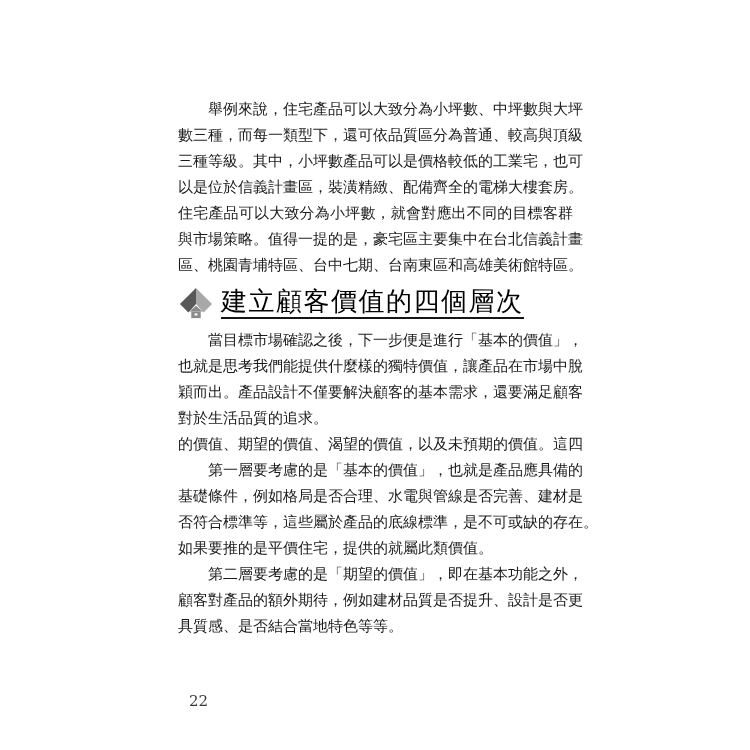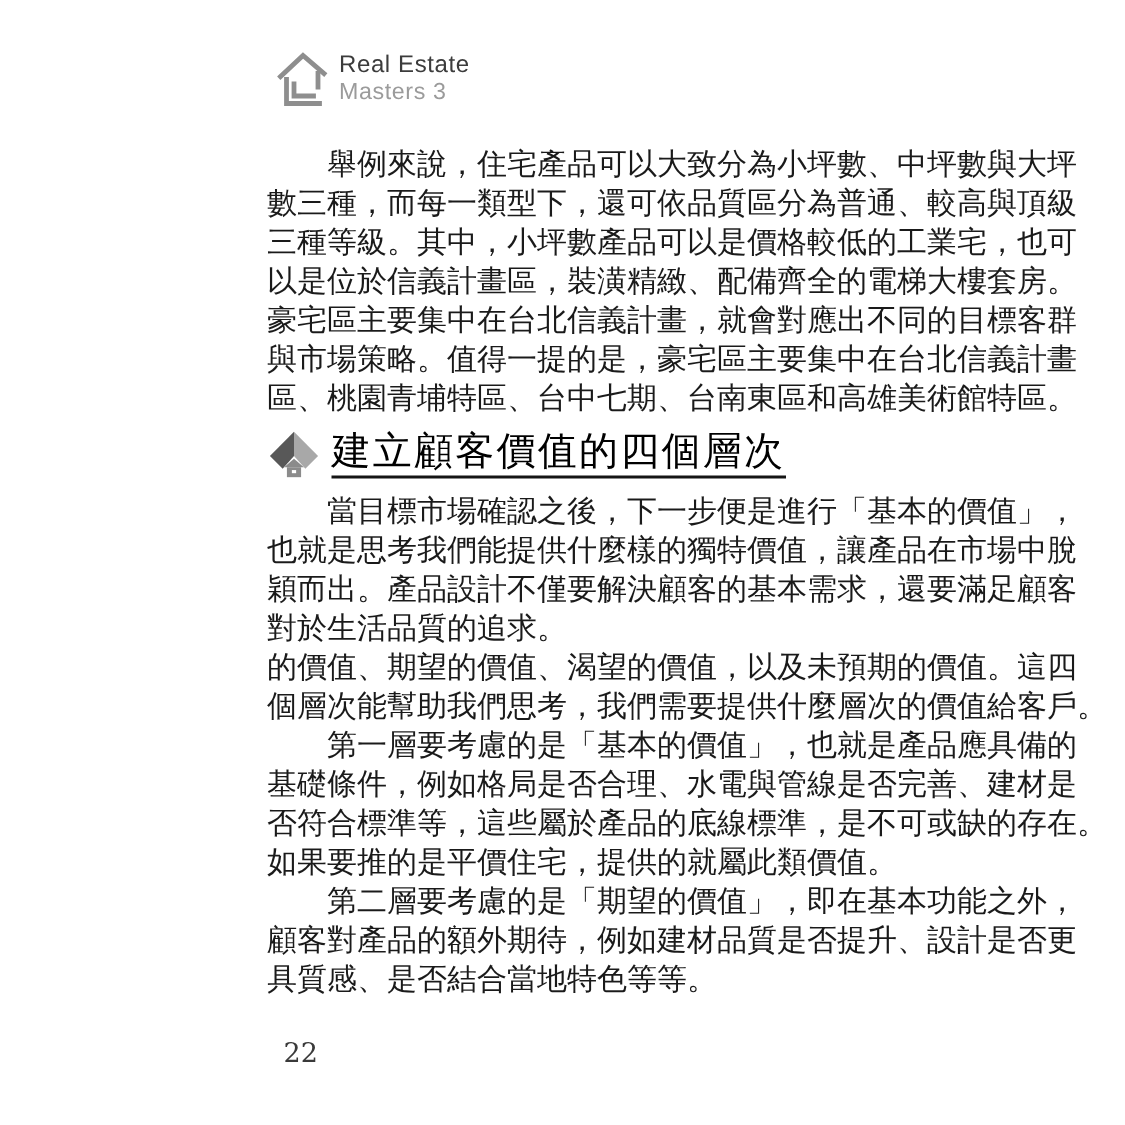--- a/index.html
+++ b/index.html
@@ -31,21 +31,21 @@
     font-family: "Liberation Sans", sans-serif;
     font-size: 15.5px; line-height: 18px; color: #9b9b9b; letter-spacing: 0.4px;
   }
 
   
   .content {
     position: absolute; left: 178px; top: 96px; width: 395px;
   }
   .para { margin: 0; }
   .line {
-    font-size: 20px;
+    font-size: 15px;
     line-height: 26px;
     text-align: justify;
     text-align-last: justify;
     white-space: nowrap;
   }
   .line.plast { text-align-last: left; }
   .line.first { text-indent: 2em; }
   .seg { white-space: inherit; }
   .seg.bold {
     font-weight: 400;
@@ -62,53 +62,37 @@
   .heading-text {
     font-size: 26px; font-weight: 400; color: #000000;
     letter-spacing: 1.5px; line-height: 1.1;
     padding-bottom: 2px;
     border-bottom: 2px solid #151515;
   }
 
   
   .page-number {
     position: absolute; left: 189px; top: 692px;
-    font-size: 18px; color: #3a3a3a;
+    font-size: 15px; color: #3a3a3a;
   }
 </style>
 </head>
 <body>
 
 <div class="page">
 
-  <header class="logo">
-    <span class="logo-icon">
-      <svg width="36" height="42" viewBox="0 0 36 42" xmlns="http://www.w3.org/2000/svg">
-        <g stroke="#8e8e8e" fill="none" stroke-width="3.2" stroke-linecap="square">
-          <path d="M4 19 L19 5 L33 17"></path>
-          <path d="M29 17 L29 26"></path>
-          <path d="M8 21 L8 37 L30 37"></path>
-          <path d="M13 24 L13 32 L26 32"></path>
-        </g>
-      </svg>
-    </span>
-    <div class="logo-text">
-      <div class="logo-title">Real Estate</div>
-      <div class="logo-subtitle">Masters 3</div>
-    </div>
-  </header>
 
   <main class="content">
     <div id="paras-before">
         <div class="para">
           <div class="line first"><span class="seg">舉例來說，住宅產品可以大致分為小坪數、中坪數與大坪</span></div>
           <div class="line"><span class="seg">數三種，而每一類型下，還可依品質區分為普通、較高與頂級</span></div>
           <div class="line"><span class="seg">三種等級。其中，小坪數產品可以是價格較低的工業宅，也可</span></div>
           <div class="line"><span class="seg">以是位於信義計畫區，裝潢精緻、配備齊全的電梯大樓套房。</span></div>
-          <div class="line"><span class="seg">豪宅區主要集中在台北信義計畫，就會對應出不同的目標客群</span></div>
+          <div class="line"><span class="seg">住宅產品可以大致分為小坪數，就會對應出不同的目標客群</span></div>
           <div class="line"><span class="seg">與市場策略。值得一提的是，豪宅區主要集中在台北信義計畫</span></div>
           <div class="line plast"><span class="seg">區、桃園青埔特區、台中七期、台南東區和高雄美術館特區。</span></div>
         </div>
       </div>
 
     <h2 class="heading">
       <span class="roof-icon">
         <svg width="36" height="34" viewBox="0 0 38 36" xmlns="http://www.w3.org/2000/svg">
           <polygon points="19,2 2,19 11,28 19,19" fill="#585858"></polygon>
           <polygon points="19,2 36,19 27,28 19,19" fill="#a8a8a8"></polygon>
@@ -122,21 +106,20 @@
 
     <div id="paras-after">
         <div class="para">
           <div class="line first"><span class="seg">當目標市場確認之後，下一步便是進行「基本的價值」，</span></div>
           <div class="line"><span class="seg">也就是思考我們能提供什麼樣的獨特價值，讓產品在市場中脫</span></div>
           <div class="line"><span class="seg">穎而出。產品設計不僅要解決顧客的基本需求，還要滿足顧客</span></div>
           <div class="line plast"><span class="seg">對於生活品質的追求。</span></div>
         </div>
         <div class="para">
           <div class="line"><span class="seg">的價值、期望的價值、渴望的價值，以及未預期的價值。這四</span></div>
-          <div class="line plast"><span class="seg">個層次能幫助我們思考，我們需要提供什麼層次的價值給客戶。</span></div>
         </div>
         <div class="para">
           <div class="line first"><span class="seg">第一層要考慮的是「</span><span class="seg bold">基本的價值</span><span class="seg">」，也就是產品應具備的</span></div>
           <div class="line"><span class="seg">基礎條件，例如格局是否合理、水電與管線是否完善、建材是</span></div>
           <div class="line"><span class="seg">否符合標準等，這些屬於產品的底線標準，是不可或缺的存在。</span></div>
           <div class="line plast"><span class="seg">如果要推的是平價住宅，提供的就屬此類價值。</span></div>
         </div>
         <div class="para">
           <div class="line first"><span class="seg">第二層要考慮的是「</span><span class="seg bold">期望的價值</span><span class="seg">」，即在基本功能之外，</span></div>
           <div class="line"><span class="seg">顧客對產品的額外期待，例如建材品質是否提升、設計是否更</span></div>

